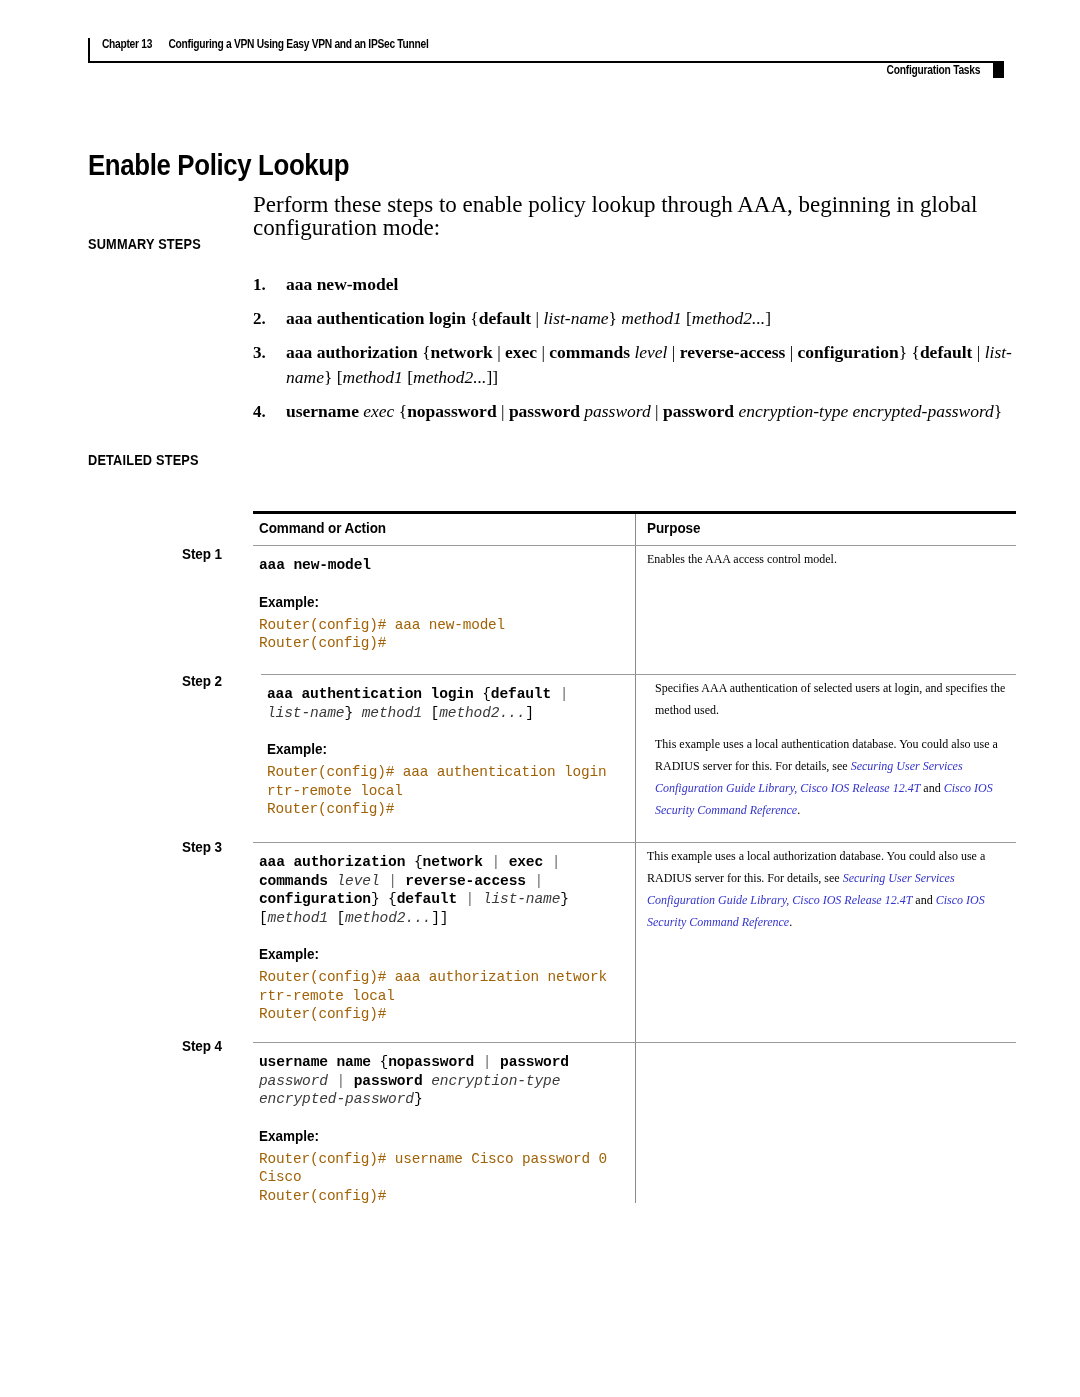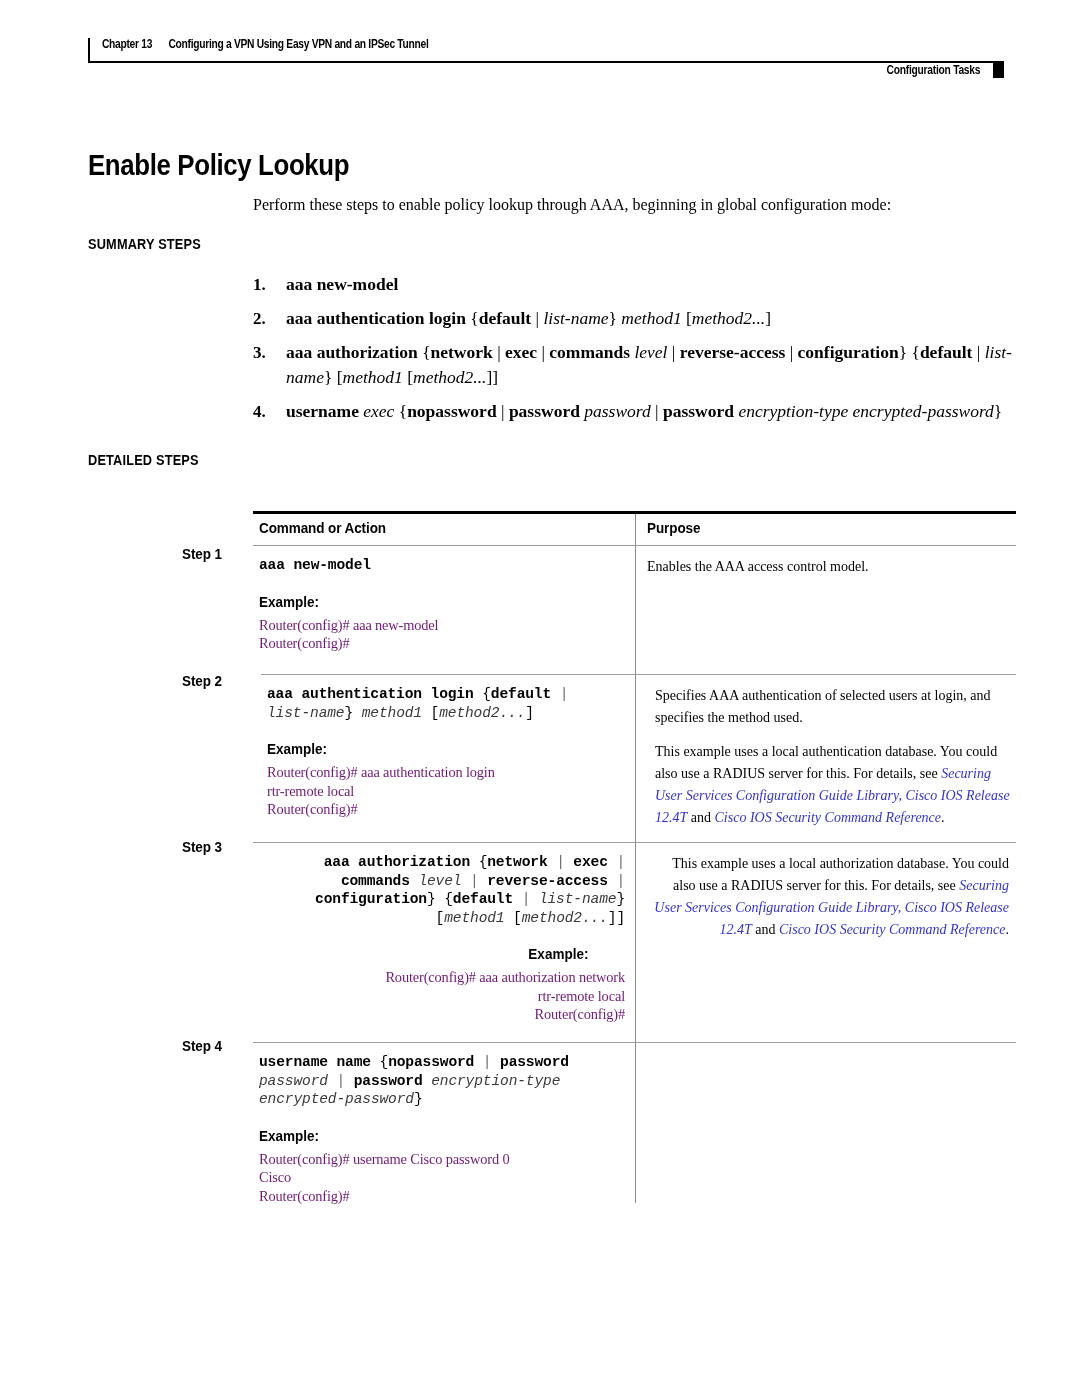--- a/index.html
+++ b/index.html
@@ -93,21 +93,21 @@
     transform: scaleX(0.86);
     transform-origin: left center;
     white-space: nowrap;
   }
 
   .intro {
     position: absolute;
     left: 253px;
     top: 193px;
     width: 760px;
-    font-size: 16px;
+    font-size: 23px;
     line-height: 23px;
   }
 
   
   .side-heading {
     position: absolute;
     left: 88px;
     font-family: "Liberation Sans", sans-serif;
     font-weight: bold;
     font-size: 14.5px;
@@ -188,23 +188,23 @@
   }
   .row .col-cmd {
     position: absolute;
     left: 6px;
     top: 10px;
     width: 366px;
   }
   .row .col-purpose {
     position: absolute;
     left: 394px;
-    top: 10px;
+    top: 2px;
     width: 362px;
-    font-size: 14px;
+    font-size: 12px;
     line-height: 22px;
   }
 
   .syntax {
     font-family: "Liberation Mono", monospace;
     font-size: 14.6px;
     line-height: 18.5px;
     letter-spacing: -0.15px;
   }
   .syntax b { font-weight: bold; }
@@ -214,24 +214,24 @@
   .example-label {
     font-family: "Liberation Sans", sans-serif;
     font-weight: bold;
     font-size: 15px;
     margin-top: 18px;
     margin-bottom: 6px;
     transform: scaleX(0.9);
     transform-origin: left center;
   }
   .cli {
-    font-family: Liberation Serif, serif;
+    font-family: Liberation Mono, monospace;
     font-size: 14.4px;
     line-height: 18.5px;
-    color: #701a75;
+    color: #a16207;
     letter-spacing: -0.15px;
     white-space: pre-wrap;
   }
   .purpose-p { margin: 0 0 12px 0; }
   .purpose-p:last-child { margin-bottom: 0; }
   a.doclink, .doclink {
     color: #3333cc;
     font-style: italic;
     text-decoration: none;
   }
@@ -408,21 +408,21 @@
         <div class="cli">Router(config)# aaa authentication login
 rtr-remote local
 Router(config)#</div>
       </div>
       <div class="col-purpose">
         <p class="purpose-p">Specifies AAA authentication of selected users at login, and specifies the method used.</p>
         <p class="purpose-p"><span>This example uses a local authentication database. You could also use a RADIUS server for this. For details, see </span><span class="doclink">Securing User Services Configuration Guide Library, Cisco IOS Release 12.4T</span><span> and </span><span class="doclink">Cisco IOS Security Command Reference</span><span>.</span></p>
       </div>
     </div>
 
-    <div class="row" style="height:199px;text-align:right;">
+    <div class="row" style="height:199px;">
       <div class="col-cmd">
         <div class="syntax"><b>aaa&nbsp;authorization</b>&nbsp;{<b>network</b>&nbsp;<span class="pipe">|</span>&nbsp;<b>exec</b>&nbsp;<span class="pipe">|</span><br><b>commands</b>&nbsp;<i>level</i>&nbsp;<span class="pipe">|</span>&nbsp;<b>reverse-access</b>&nbsp;<span class="pipe">|</span><br><b>configuration</b>}&nbsp;{<b>default</b>&nbsp;<span class="pipe">|</span>&nbsp;<i>list-name</i>}<br>[<i>method1</i>&nbsp;[<i>method2...</i>]]</div>
         <div class="example-label">Example:</div>
         <div class="cli">Router(config)# aaa authorization network
 rtr-remote local
 Router(config)#</div>
       </div>
       <div class="col-purpose">
         <p class="purpose-p"><span>This example uses a local authorization database. You could also use a RADIUS server for this. For details, see </span><span class="doclink">Securing User Services Configuration Guide Library, Cisco IOS Release 12.4T</span><span> and </span><span class="doclink">Cisco IOS Security Command Reference</span><span>.</span></p>
       </div>

